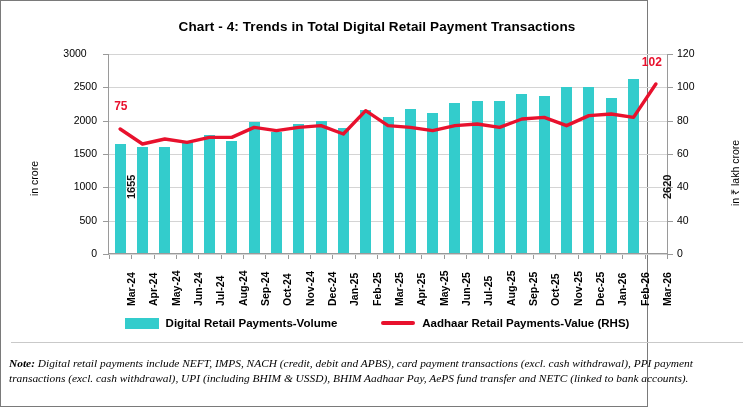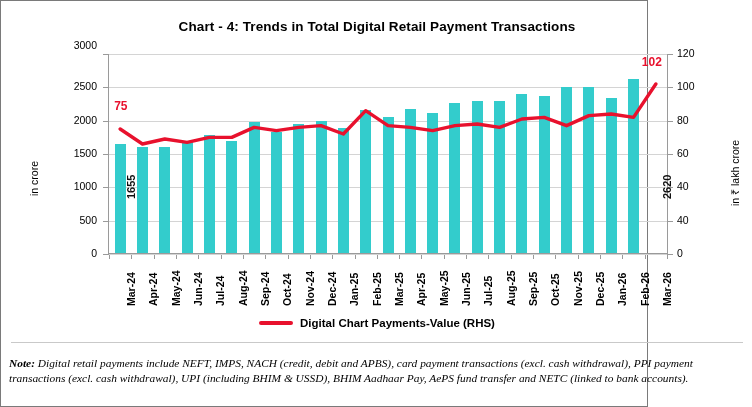--- a/index.html
+++ b/index.html
@@ -91,21 +91,21 @@
       <div class="ytick left" style="top: 212.667px;">500</div>
       <div class="ytickmark" style="left: 102px; top: 219.667px;"></div>
       <div class="ytick left" style="top: 179.333px;">1000</div>
       <div class="ytickmark" style="left: 102px; top: 186.333px;"></div>
       <div class="ytick left" style="top: 146px;">1500</div>
       <div class="ytickmark" style="left: 102px; top: 153px;"></div>
       <div class="ytick left" style="top: 112.667px;">2000</div>
       <div class="ytickmark" style="left: 102px; top: 119.667px;"></div>
       <div class="ytick left" style="top: 79.3333px;">2500</div>
       <div class="ytickmark" style="left: 102px; top: 86.3333px;"></div>
-      <div class="ytick left" style="top: 38px;">3000</div>
+      <div class="ytick left" style="top: 46px; text-align: center;">3000</div>
       <div class="ytickmark" style="left: 102px; top: 53px;"></div>
     </div>
   <div id="ytick-right-wrap">
       <div class="ytick right" style="top: 246px;">0</div>
       <div class="ytickmark" style="left: 667px; top: 253px;"></div>
       <div class="ytick right" style="top: 212.667px;">40</div>
       <div class="ytickmark" style="left: 667px; top: 219.667px;"></div>
       <div class="ytick right" style="top: 179.333px;">40</div>
       <div class="ytickmark" style="left: 667px; top: 186.333px;"></div>
       <div class="ytick right" style="top: 146px;">60</div>
@@ -216,22 +216,26 @@
     <div class="axis-bottom"></div>
   </div>
 
   <div class="callout-red" id="calloutFirst" style="left: 113.16px; top: 98px;">75</div>
   <div class="callout-red" id="calloutLast" style="left: 640.84px; top: 54px;">102</div>
   <div class="callout-bar" id="calloutFirstBar" style="left: 124.16px; top: 198px;">1655</div>
   <div class="callout-bar" id="calloutLastBar" style="left: 659.84px; top: 198px;">2620</div>
 
   <div id="legend">
     <div class="legend-item">
+      <span class="legend-swatch-bar"></span>
+      <span class="legend-text">Digital Retail Payments-Volume</span>
+    </div>
+    <div class="legend-item">
       <span class="legend-swatch-line"></span>
-      <span class="legend-text">Digital Chart Payments-Value (RHS)</span>
+      <span class="legend-text">Aadhaar Retail Payments-Value (RHS)</span>
     </div>
   </div>
   <div id="legend-sep"></div>
 
   <div id="note">
     <b>Note:</b><span> Digital retail payments include NEFT, IMPS, NACH (credit, debit and APBS), card payment transactions (excl. cash withdrawal), PPI payment transactions (excl. cash withdrawal), UPI (including BHIM &amp; USSD), BHIM Aadhaar Pay, AePS fund transfer and NETC (linked to bank accounts).</span>
   </div>
 
 </div>
 

